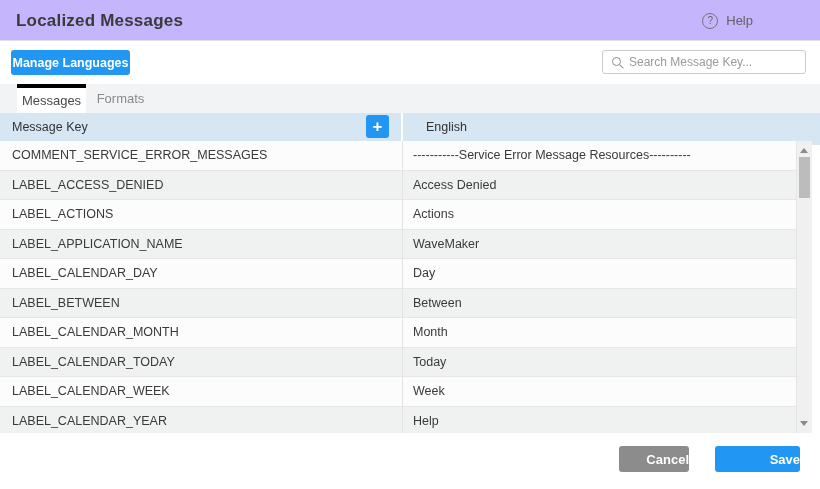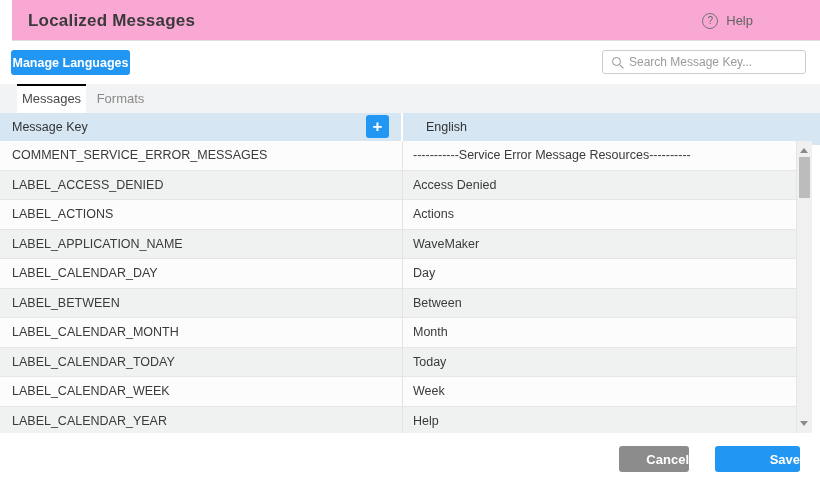--- a/index.html
+++ b/index.html
@@ -1,37 +1,37 @@
 <!DOCTYPE html>
 <html><head>
 <meta charset="utf-8">
 <style>
   * { margin:0; padding:0; box-sizing:border-box; }
   body { background:#fff; font-family:"Liberation Sans", sans-serif; }
   .app { position:relative; width:820px; height:489px; background:#fff; overflow:hidden; }
 
   
-  .titlebar { position:absolute; top:0; left:12px; right:0; height:41px; background:#f9a8d4; border-bottom:1px solid #e0e0e0; }
+  .titlebar { position:absolute; top:0; left:0; right:0; height:41px; background:#c4b5fd; border-bottom:1px solid #e0e0e0; }
   .page-title { position:absolute; left:16px; top:0; line-height:41px; font-size:17px; font-weight:bold; color:#3a3a3a; letter-spacing:.2px; }
   .help { position:absolute; right:67px; top:0; height:41px; display:flex; align-items:center; gap:8px; color:#636363; font-size:13px; cursor:pointer; }
   .help-circle { width:16px; height:16px; border:1px solid #757575; border-radius:50%; font-size:10px; line-height:14px; text-align:center; color:#666; }
 
   
   .toolbar { position:absolute; top:42px; left:0; right:0; height:42px; background:#fff; }
   .btn-manage { position:absolute; left:11px; top:8px; width:119px; height:25px; background:#2196f3; color:#fff; font-family:inherit; font-weight:bold; font-size:12.5px; border:none; border-radius:3px; cursor:pointer; }
   .searchbox { position:absolute; right:14px; top:8px; width:204px; height:24px; border:1px solid #ccc; border-radius:3px; background:#fff; }
   .searchbox input { position:absolute; inset:0; width:100%; height:100%; border:none; outline:none; background:transparent; padding-left:26px; font-family:inherit; font-size:12px; color:#444; }
   .searchbox input::placeholder { color:#9a9a9a; }
   .search-glyph { position:absolute; left:9px; top:6px; width:9px; height:9px; border:1.4px solid #8f8f8f; border-radius:50%; }
   .search-glyph::after { content:""; position:absolute; width:5px; height:1.4px; background:#8f8f8f; transform:rotate(45deg); right:-4px; bottom:-2px; }
 
   
   .tabbar { position:absolute; top:84px; left:0; right:0; height:29px; background:#f2f3f4; }
   .tab { position:absolute; top:0; height:29px; width:69px; text-align:center; line-height:29px; font-size:13px; color:#8a8a8a; cursor:pointer; }
-  .tab.active { left:17px; background:#fff; border-top:2px solid #000000; line-height:26px; color:#4a4a4a; }
+  .tab.active { left:17px; background:#fff; border-top:4px solid #000000; line-height:26px; color:#4a4a4a; }
   .tab.inactive { left:86px; }
 
   
   .thead { position:absolute; top:113px; left:0; right:0; height:32px; background:#d6e6f3; display:flex; font-size:12.5px; color:#333; }
   .th-key { position:relative; width:403px; border-right:2px solid #fff; line-height:28px; padding-left:12px; }
   .btn-add { position:absolute; right:12px; top:2px; width:23px; height:23px; background:#2196f3; color:#fff; border:none; border-radius:3px; font-size:17px; font-weight:bold; line-height:21px; text-align:center; cursor:pointer; font-family:inherit; padding:0; }
   .th-eng { flex:1; line-height:28px; padding-left:23px; }
 
   
   .tbody { position:absolute; top:141px; left:0; right:8px; height:292px; overflow:hidden; background:#15803d; }

